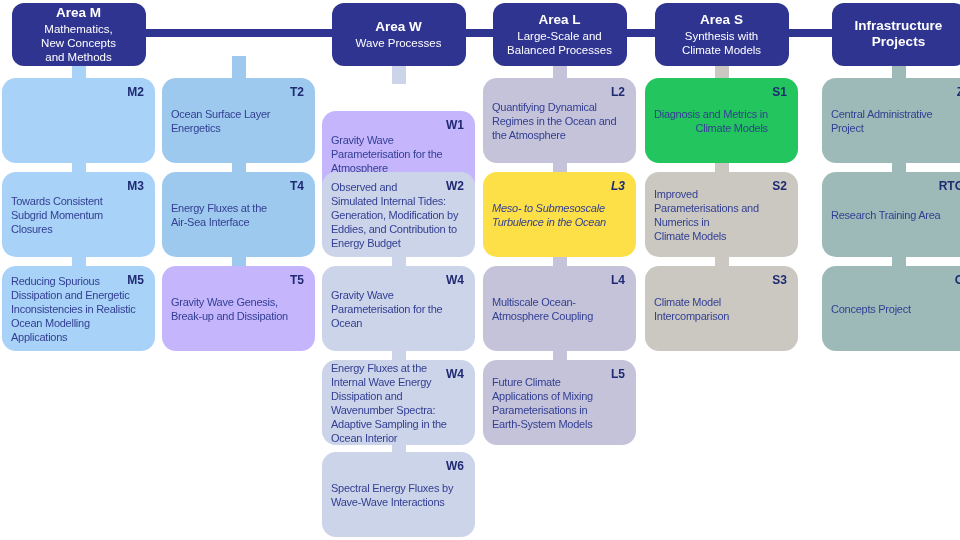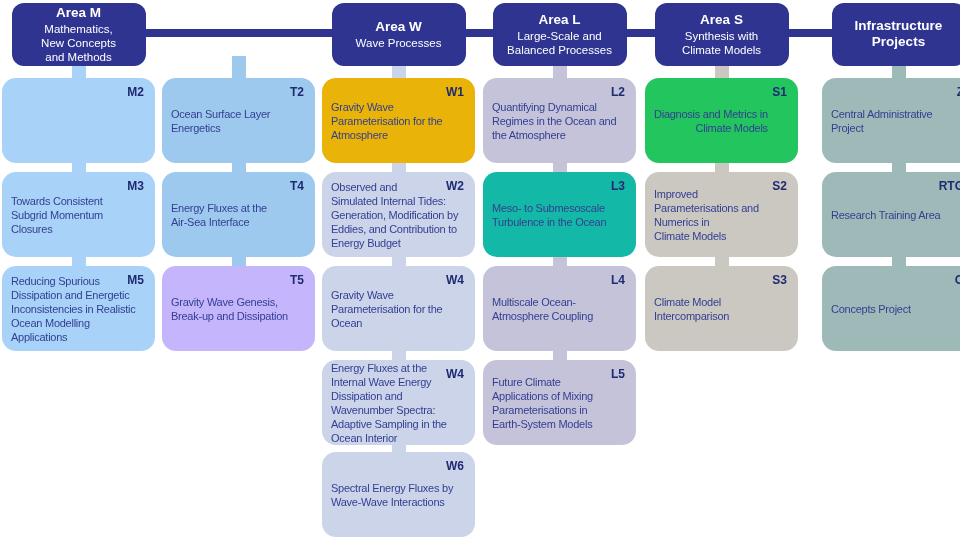--- a/index.html
+++ b/index.html
@@ -166,21 +166,21 @@
   <div class="column col-2">
     <div class="header-box" style="background-color: rgb(47, 52, 144);">
       <div class="header-title">Area W</div>
       <div class="header-sub">Wave Processes</div>
     </div>
     <div class="stub sh" style="background-color: rgb(204, 212, 234);"></div>
     <div class="stub s01" style="background-color: rgb(204, 212, 234);"></div>
     <div class="stub s12" style="background-color: rgb(204, 212, 234);"></div>
     <div class="stub s23" style="background-color: rgb(204, 212, 234);"></div>
     <div class="stub s34" style="background-color: rgb(204, 212, 234);"></div>
-    <div class="project r0" style="background-color: #eab308;">
+    <div class="project r0" style="background-color: #c4b5fd; margin-top: 33px;">
       <span class="code">W1</span>
       <div class="body">Gravity Wave
 Parameterisation for the
 Atmosphere</div>
     </div>
     <div class="project r1" style="background-color: rgb(204, 212, 234);">
       <span class="code">W2</span>
       <div class="body">Observed and
 Simulated Internal Tides:
 Generation, Modification by
@@ -218,21 +218,21 @@
     <div class="stub sh" style="background-color: rgb(197, 195, 218);"></div>
     <div class="stub s01" style="background-color: rgb(197, 195, 218);"></div>
     <div class="stub s12" style="background-color: rgb(197, 195, 218);"></div>
     <div class="stub s23" style="background-color: rgb(197, 195, 218);"></div>
     <div class="project r0" style="background-color: rgb(197, 195, 218);">
       <span class="code">L2</span>
       <div class="body">Quantifying Dynamical
 Regimes in the Ocean and
 the Atmosphere</div>
     </div>
-    <div class="project r1" style="background-color: #14b8a6;">
+    <div class="project r1" style="background-color: #fde047; font-style: italic;">
       <span class="code">L3</span>
       <div class="body">Meso- to Submesoscale
 Turbulence in the Ocean</div>
     </div>
     <div class="project r2" style="background-color: rgb(197, 195, 218);">
       <span class="code">L4</span>
       <div class="body">Multiscale Ocean-
 Atmosphere Coupling</div>
     </div>
     <div class="project r3" style="background-color: rgb(197, 195, 218);">

